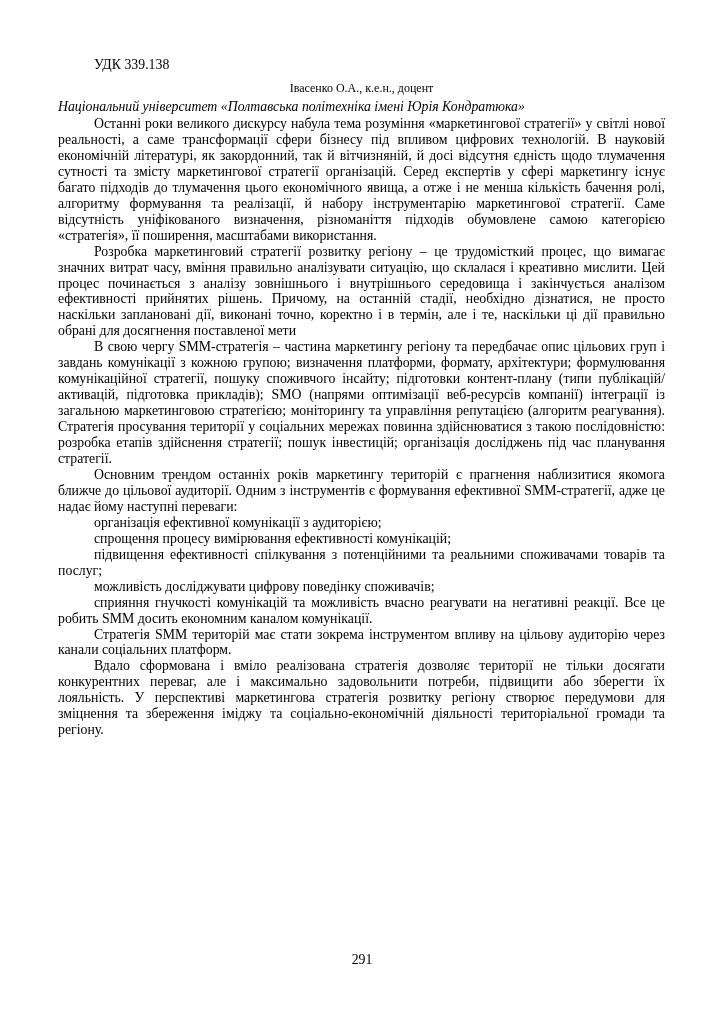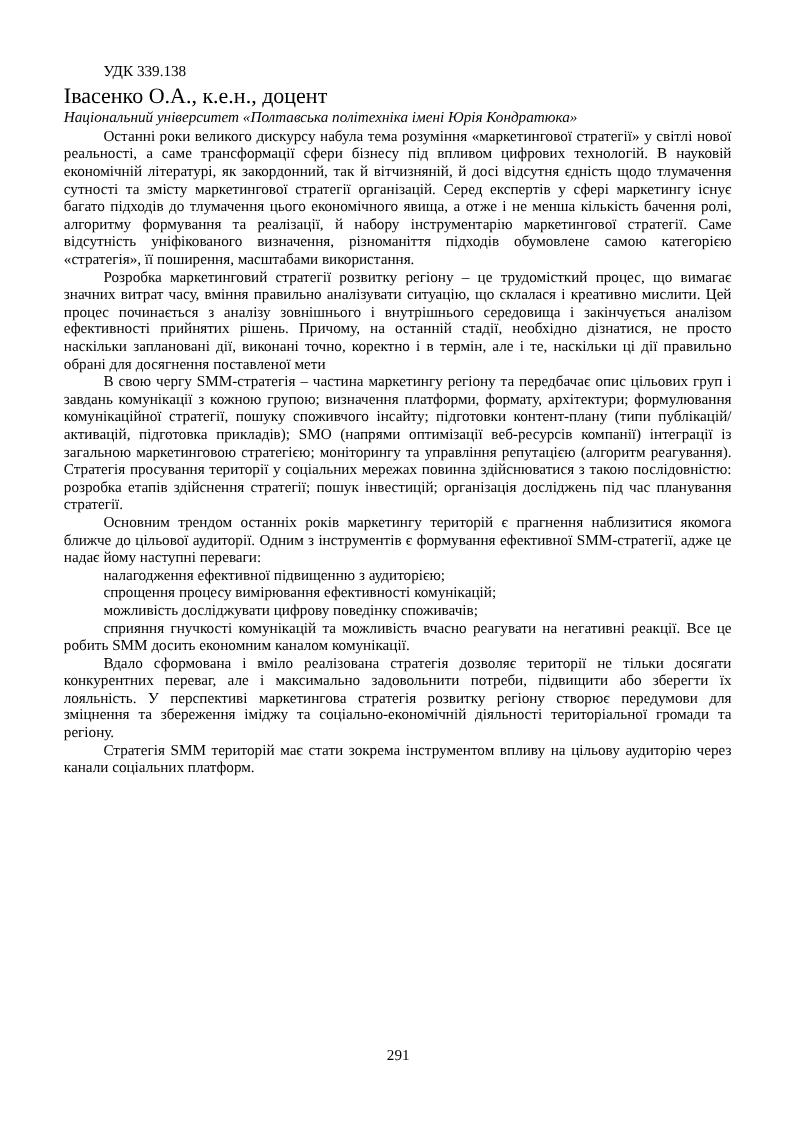--- a/index.html
+++ b/index.html
@@ -14,21 +14,22 @@
     padding: 56px 59px 0 58px;
     overflow: hidden;
   }
   .udc {
     font-size: 13.8px;
     line-height: 17px;
     text-indent: 36px;
     margin: 0 0 6px 0;
   }
   .author-line {
-    font-size: 20px;
+    text-align: center;
+    font-size: 12px;
     line-height: 18px;
     margin: 0;
   }
   .affiliation-line {
     text-align: left;
     font-style: italic;
     font-size: 13.8px;
     line-height: 19px;
     margin: 0;
   }
@@ -60,21 +61,22 @@
 
 <div class="page">
   <p class="udc">УДК 339.138</p>
   <p class="author-line">Івасенко О.А., к.е.н., доцент</p>
   <p class="affiliation-line">Національний університет «Полтавська політехніка імені Юрія Кондратюка»</p>
 
   <p class="body-par">Останні роки великого дискурсу набула тема розуміння «маркетингової стратегії» у світлі нової реальності, а саме трансформації сфери бізнесу під впливом цифрових технологій. В науковій економічній літературі, як закордонний, так й вітчизняній, й досі відсутня єдність щодо тлумачення сутності та змісту маркетингової стратегії організацій. Серед експертів у сфері маркетингу існує багато підходів до тлумачення цього економічного явища, а отже і не менша кількість бачення ролі, алгоритму формування та реалізації, й набору інструментарію маркетингової стратегії. Саме відсутність уніфікованого визначення, різноманіття підходів обумовлене самою категорією «стратегія», її поширення, масштабами використання.</p>
   <p class="body-par">Розробка маркетинговий стратегії розвитку регіону – це трудомісткий процес, що вимагає значних витрат часу, вміння правильно аналізувати ситуацію, що склалася і креативно мислити. Цей процес починається з аналізу зовнішнього і внутрішнього середовища і закінчується аналізом ефективності прийнятих рішень. Причому, на останній стадії, необхідно дізнатися, не просто наскільки заплановані дії, виконані точно, коректно і в термін, але і те, наскільки ці дії правильно обрані для досягнення поставленої мети</p>
   <p class="body-par">В свою чергу SMM-стратегія – частина маркетингу регіону та передбачає опис цільових груп і завдань комунікації з кожною групою; визначення платформи, формату, архітектури; формулювання комунікаційної стратегії, пошуку споживчого інсайту; підготовки контент-плану (типи публікацій/активацій, підготовка прикладів); SMO (напрями оптимізації веб-ресурсів компанії) інтеграції із загальною маркетинговою стратегією; моніторингу та управління репутацією (алгоритм реагування). Стратегія просування території у соціальних мережах повинна здійснюватися з такою послідовністю: розробка етапів здійснення стратегії; пошук інвестицій; організація досліджень під час планування стратегії.</p>
   <p class="body-par">Основним трендом останніх років маркетингу територій є прагнення наблизитися якомога ближче до цільової аудиторії. Одним з інструментів є формування ефективної SMM-стратегії, адже це надає йому наступні переваги:</p>
-  <p class="body-par">налагодження ефективної підвищенню з аудиторією;</p>
+  <p class="body-par">організація ефективної комунікації з аудиторією;</p>
   <p class="body-par">спрощення процесу вимірювання ефективності комунікацій;</p>
+  <p class="body-par">підвищення ефективності спілкування з потенційними та реальними споживачами товарів та послуг;</p>
   <p class="body-par">можливість досліджувати цифрову поведінку споживачів;</p>
   <p class="body-par">сприяння гнучкості комунікацій та можливість вчасно реагувати на негативні реакції. Все це робить SMM досить економним каналом комунікації.</p>
+  <p class="body-par">Стратегія SMM територій має стати зокрема інструментом впливу на цільову аудиторію через канали соціальних платформ.</p>
   <p class="body-par">Вдало сформована і вміло реалізована стратегія дозволяє території  не тільки  досягати конкурентних переваг, але і максимально задовольнити потреби, підвищити або зберегти їх лояльність. У перспективі маркетингова стратегія розвитку регіону створює передумови для зміцнення та збереження іміджу та соціально-економічній діяльності територіальної громади та регіону.</p>
-  <p class="body-par">Стратегія SMM територій має стати зокрема інструментом впливу на цільову аудиторію через канали соціальних платформ.</p>
 
   <div class="page-number">291</div>
 </div>
 
 </body></html>

